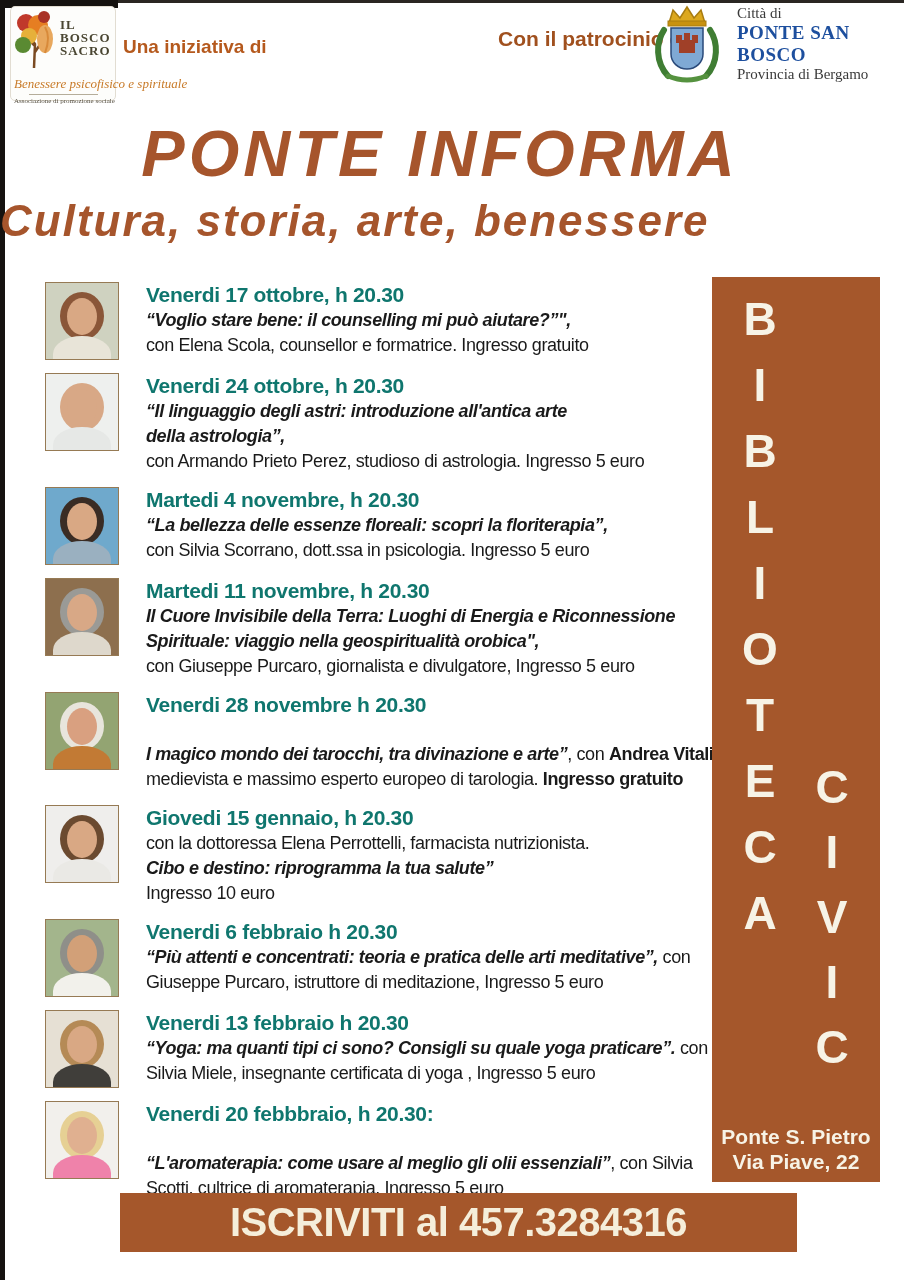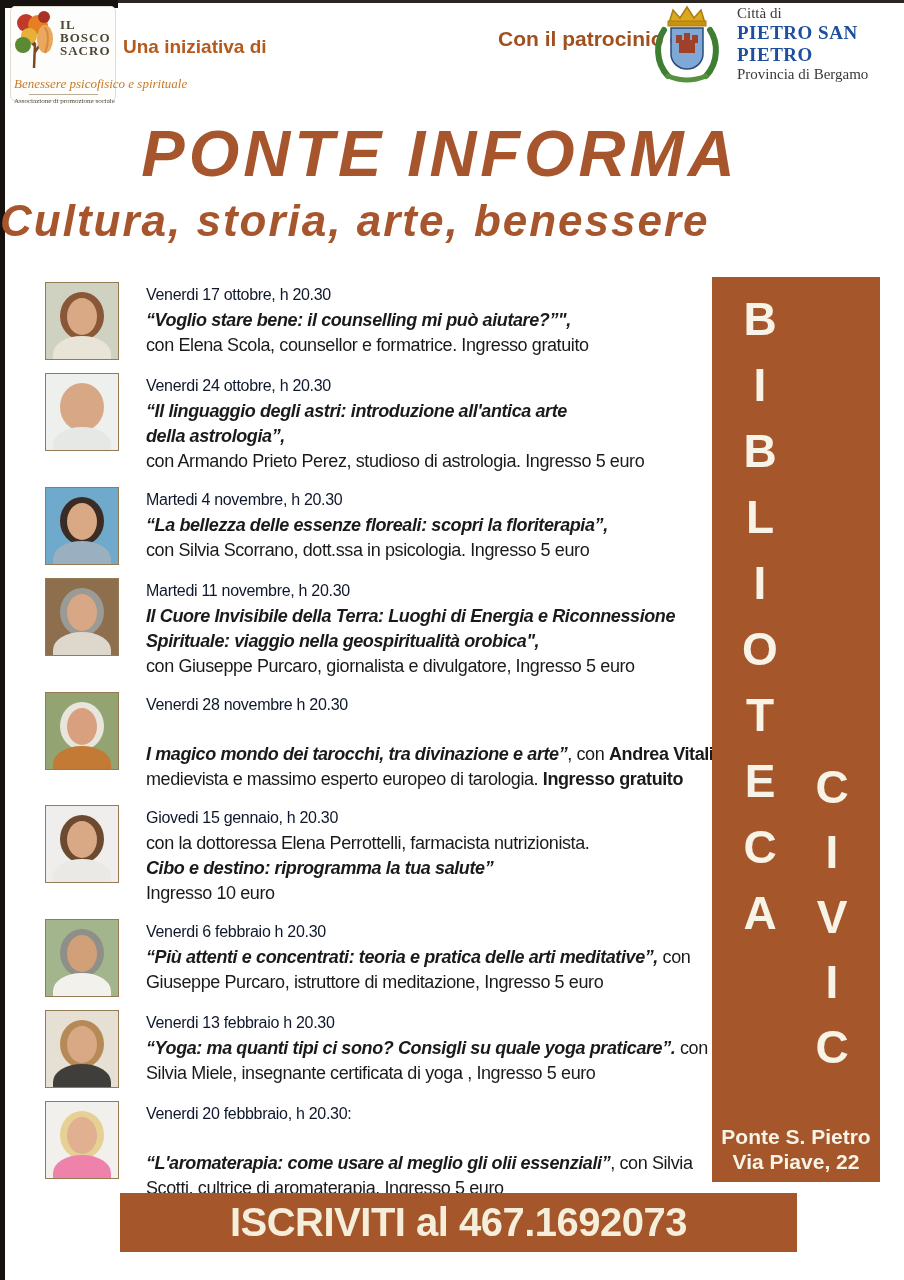--- a/index.html
+++ b/index.html
@@ -36,21 +36,21 @@
 
   
   .events{position:absolute;left:45px;top:282px;width:662px;}
   .event-row{display:flex;margin-bottom:13px;}
   .photo{position:relative;flex:none;width:72px;height:76px;border:1px solid #967a54;
          overflow:hidden;background:#ddd;margin-right:27px;}
   .ph-hair{position:absolute;left:50%;top:9px;transform:translateX(-50%);width:44px;height:48px;border-radius:50%;}
   .ph-head{position:absolute;left:50%;top:15px;transform:translateX(-50%);width:30px;height:37px;border-radius:50%;}
   .ph-body{position:absolute;left:50%;top:53px;transform:translateX(-50%);width:58px;height:36px;border-radius:50% 50% 0 0;}
   .event-text{min-width:0;}
-  .event-date{font-size:16px;font-weight:normal;color:#0f172a;line-height:26px;letter-spacing:-.3px;white-space:nowrap;}
+  .event-date{font-size:21px;font-weight:bold;color:#0f766e;line-height:26px;letter-spacing:-.3px;white-space:nowrap;}
   .event-line{font-size:18px;line-height:25px;letter-spacing:-.4px;white-space:nowrap;}
   .event-line.blank{height:24px;}
   .seg-t{font-weight:bold;font-style:italic;}
   .seg-b{font-weight:bold;}
 
   
   .sidebar{position:absolute;left:712px;top:277px;width:168px;height:905px;background:#a5572b;}
   .side-col{position:absolute;top:0;display:flex;flex-direction:column;align-items:center;}
   .col-a{left:20px;padding-top:10px;}
   .col-b{left:92px;padding-top:478px;}
@@ -111,21 +111,21 @@
       <rect x="31" y="29" width="6" height="10" fill="#a04028"></rect>
       <rect x="39" y="31" width="6" height="8" fill="#a04028"></rect>
       <path d="M15 72 C2 58 3 38 11 26" stroke="#3f7d33" stroke-width="6" fill="none" stroke-linecap="round"></path>
       <path d="M53 72 C66 58 65 38 57 26" stroke="#3f7d33" stroke-width="6" fill="none" stroke-linecap="round"></path>
       <path d="M15 72 q19 8 38 0" stroke="#55923f" stroke-width="5" fill="none" stroke-linecap="round"></path>
     </svg>
   </div>
 
   <div class="city-block">
     <div class="city-pre">Città di</div>
-    <div class="city-name">PIETRO SAN PIETRO</div>
+    <div class="city-name">PONTE SAN BOSCO</div>
     <div class="city-prov">Provincia di Bergamo</div>
   </div>
 
   <div class="main-title">PONTE INFORMA</div>
   <div class="sub-title">Cultura, storia, arte, benessere</div>
 
   <div class="events">
       <div class="event-row">
         <div class="photo" style="background: rgb(207, 210, 192);">
           <div class="ph-hair" style="background: rgb(138, 86, 56);"></div>
@@ -261,15 +261,15 @@
         <div class="side-letter">I</div>
         <div class="side-letter">C</div>
       </div>
     <div class="side-address">
       <div>Ponte S. Pietro</div>
       <div>Via Piave, 22</div>
     </div>
   </div>
 
   <div class="cta-bar">
-    <span class="cta-text">ISCRIVITI al 467.1692073</span>
+    <span class="cta-text">ISCRIVITI al 457.3284316</span>
   </div>
 </div>
 
 </body></html>

